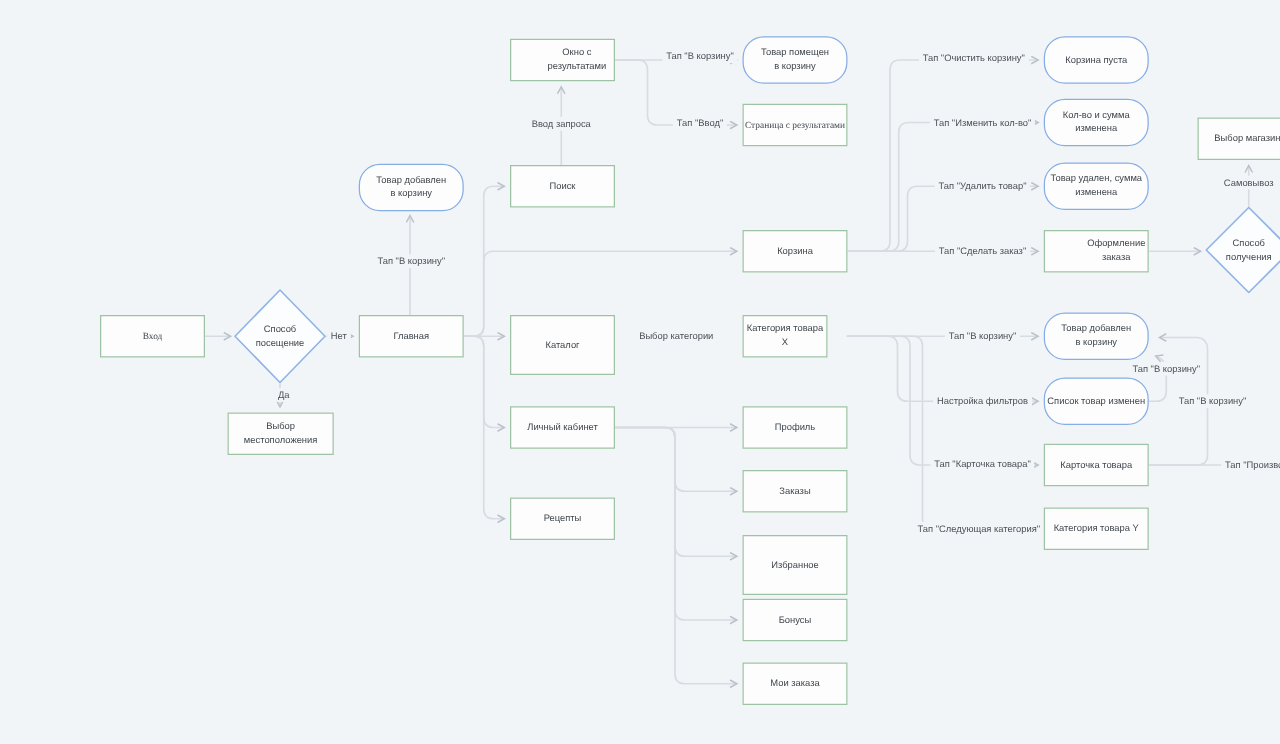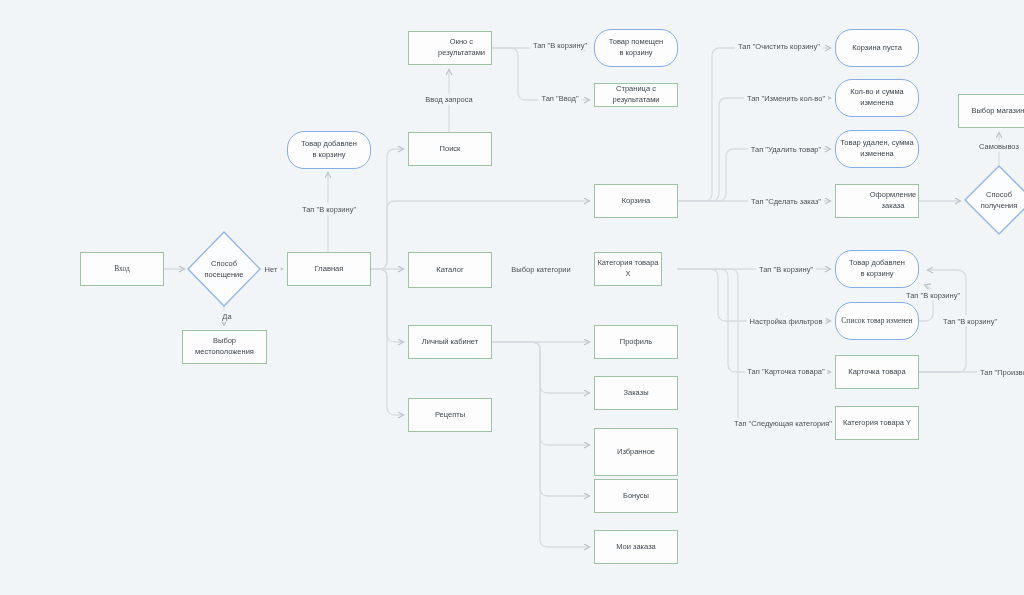--- a/index.html
+++ b/index.html
@@ -95,23 +95,23 @@
 <div class="edge-label" style="left:933px;top:295px;">Тап "В корзину"</div>
 <div class="edge-label" style="left:970px;top:321px;">Тап "В корзину"</div>
 <div class="edge-label left-anchored" style="left:977px;top:372px;">Тап "Производите</div>
 <div class="edge-label" style="left:999px;top:146px;">Самовывоз</div>
 
 <div class="node rect" style="left:80px;top:252px;width:84px;height:34px;font-family:Liberation Serif, serif;">Вход</div>
 <div class="node rect" style="left:287px;top:252px;width:84px;height:34px;">Главная</div>
 <div class="node rect" style="left:182px;top:330px;width:85px;height:34px;">Выбор местоположения</div>
 <div class="node rect" style="left:408px;top:132px;width:84px;height:34px;">Поиск</div>
 <div class="node rect" style="left:408px;top:31px;width:84px;height:34px;padding-left:23px;">Окно с результатами</div>
-<div class="node rect" style="left:594px;top:83px;width:84px;height:24px;">Страница с результатами</div>
+<div class="node rect" style="left:594px;top:83px;width:84px;height:34px;font-family:Liberation Serif, serif;">Страница с результатами</div>
 <div class="node rect" style="left:594px;top:184px;width:84px;height:34px;">Корзина</div>
-<div class="node rect" style="left:408px;top:252px;width:84px;height:36px;">Каталог</div>
+<div class="node rect" style="left:408px;top:252px;width:84px;height:48px;">Каталог</div>
 <div class="node rect" style="left:594px;top:252px;width:68px;height:34px;">Категория товара X</div>
 <div class="node rect" style="left:408px;top:325px;width:84px;height:34px;">Личный кабинет</div>
 <div class="node rect" style="left:594px;top:325px;width:84px;height:34px;">Профиль</div>
 <div class="node rect" style="left:594px;top:376px;width:84px;height:34px;">Заказы</div>
 <div class="node rect" style="left:408px;top:398px;width:84px;height:34px;">Рецепты</div>
 <div class="node rect" style="left:594px;top:428px;width:84px;height:48px;">Избранное</div>
 <div class="node rect" style="left:594px;top:479px;width:84px;height:34px;">Бонусы</div>
 <div class="node rect" style="left:594px;top:530px;width:84px;height:34px;">Мои заказа</div>
 <div class="node rect" style="left:835px;top:184px;width:84px;height:34px;padding-left:32px;">Оформление заказа</div>
 <div class="node rect" style="left:835px;top:355px;width:84px;height:34px;">Карточка товара</div>
@@ -122,18 +122,18 @@
 в корзину</div>
 <div class="node stadium" style="left:594px;top:29px;width:84px;height:38px;">Товар помещен
 в корзину</div>
 <div class="node stadium" style="left:835px;top:29px;width:84px;height:38px;">Корзина пуста</div>
 <div class="node stadium" style="left:835px;top:79px;width:84px;height:38px;">Кол-во и сумма
 изменена</div>
 <div class="node stadium" style="left:835px;top:130px;width:84px;height:38px;">Товар удален, сумма
 изменена</div>
 <div class="node stadium" style="left:835px;top:250px;width:84px;height:38px;">Товар добавлен
 в корзину</div>
-<div class="node stadium" style="left:835px;top:302px;width:84px;height:38px;font-family:Liberation Serif, serif;">Список товар изменен</div>
+<div class="node stadium" style="left:835px;top:302px;width:84px;height:38px;">Список товар изменен</div>
 
 <div class="diamond-label" style="left:224px;top:269px;">Способ
 посещение</div>
 <div class="diamond-label" style="left:999px;top:200px;">Способ
 получения</div>
 
 </body></html>

